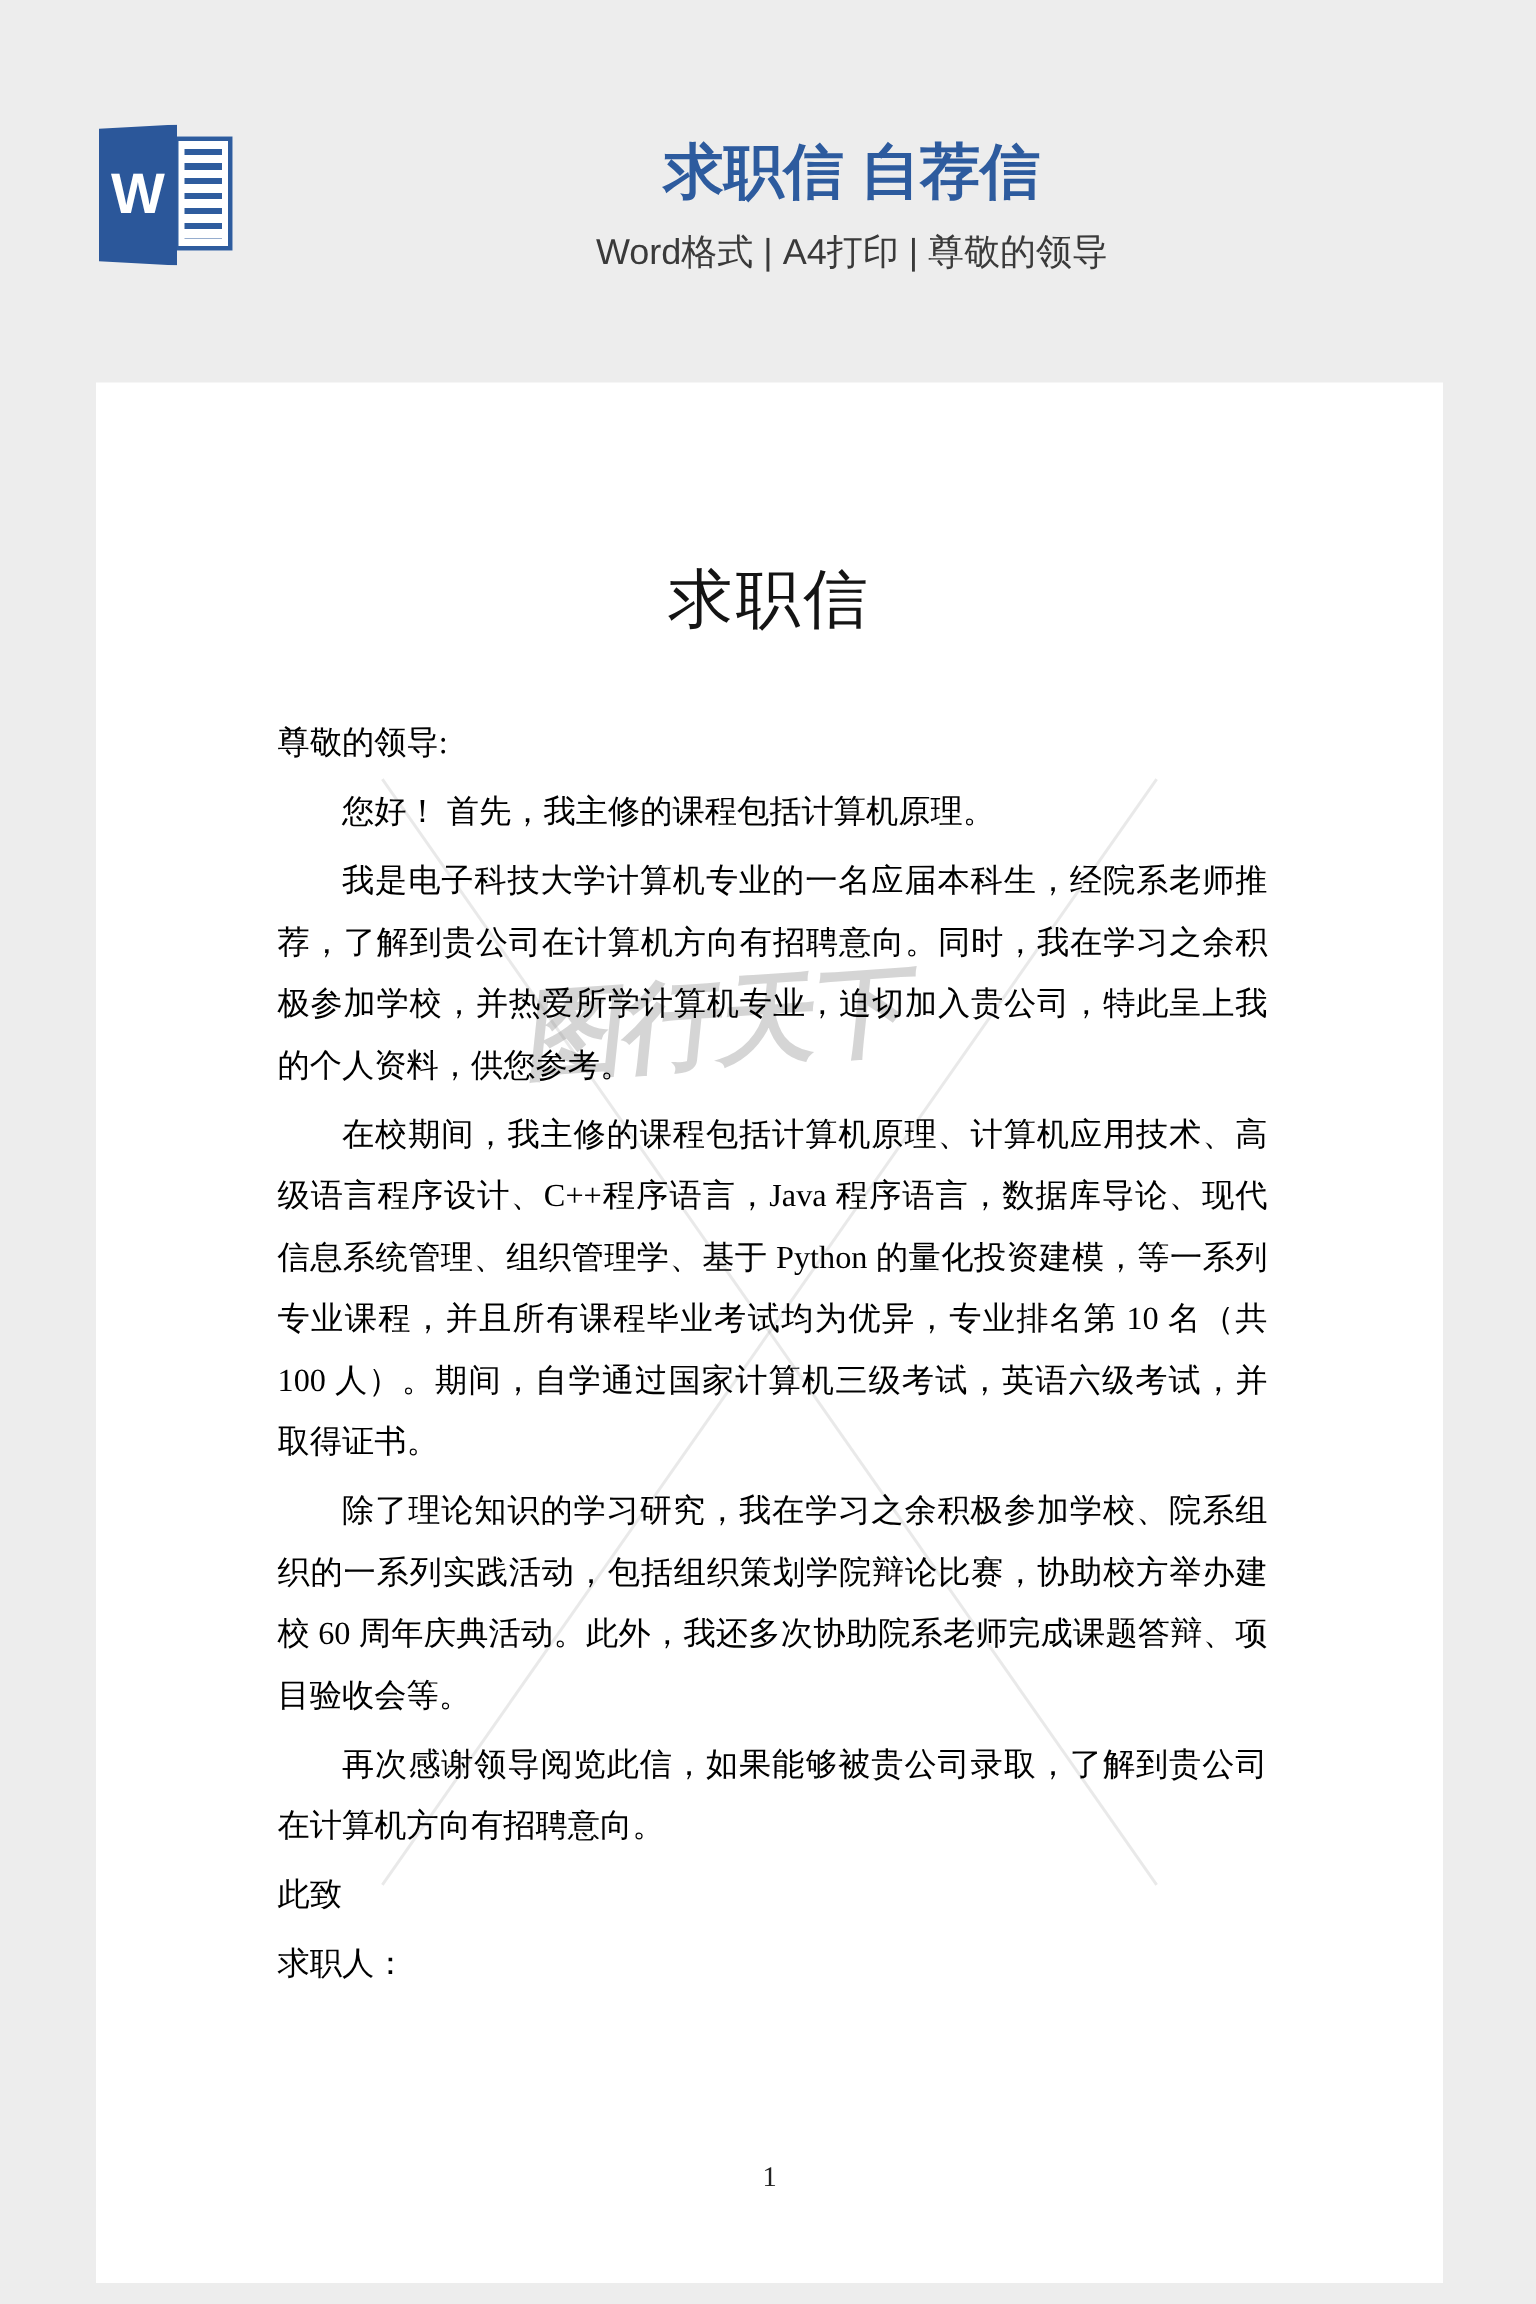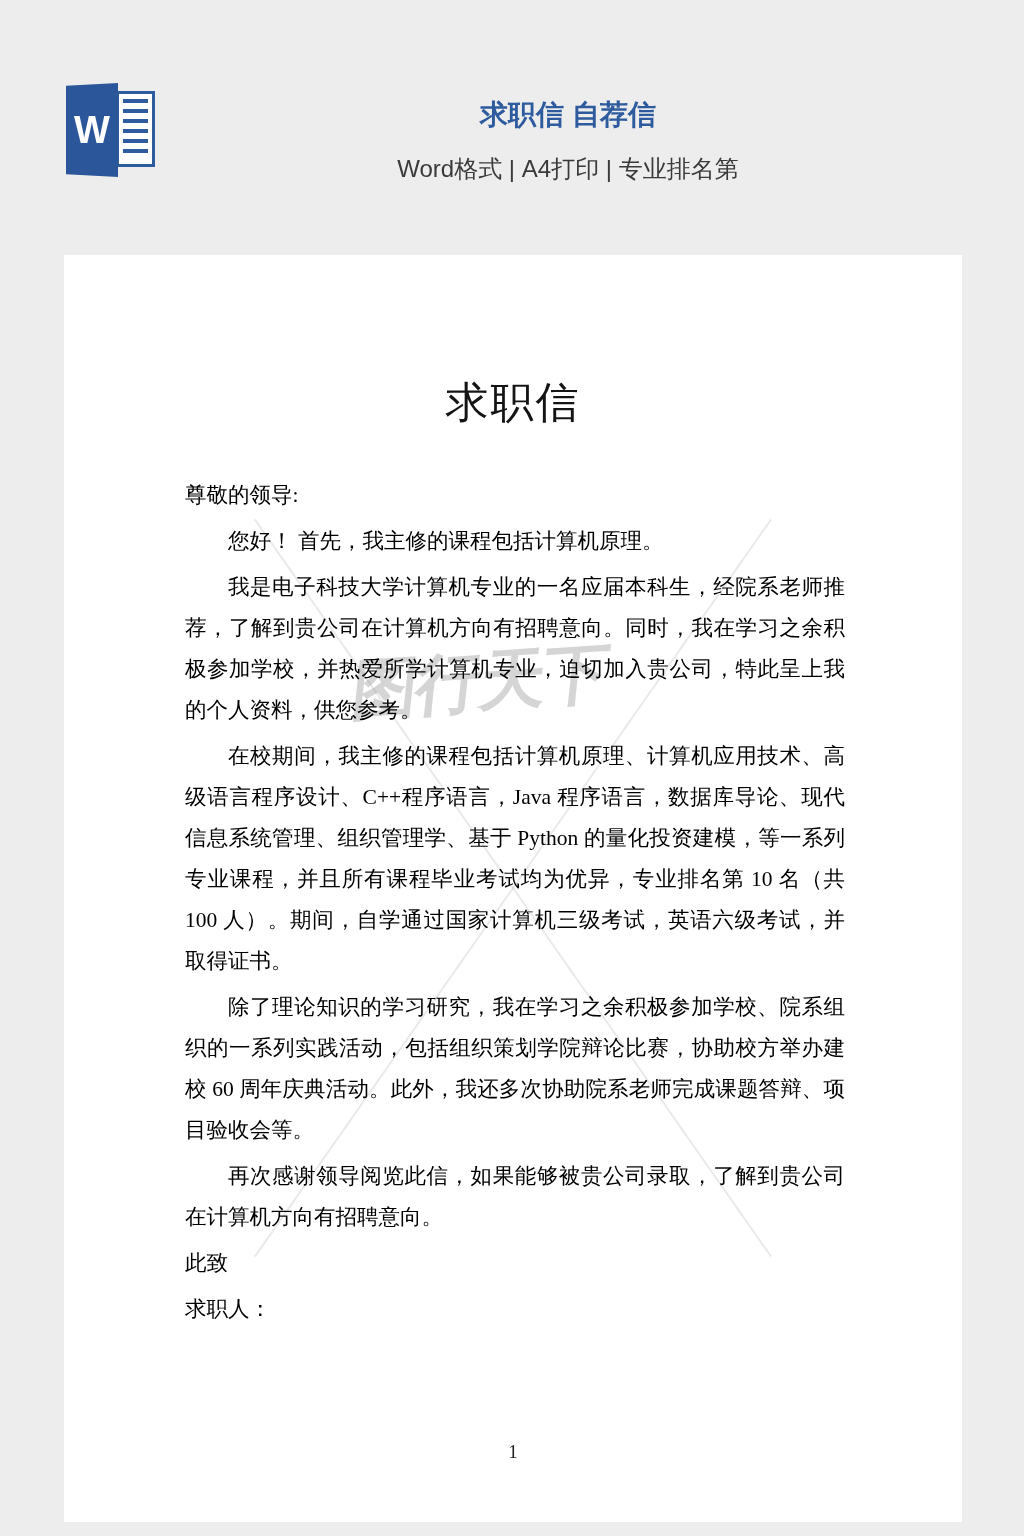--- a/index.html
+++ b/index.html
@@ -31,21 +31,21 @@
   }
   .icon-w{
     color:#ffffff;font-family:"Liberation Sans","DejaVu Sans",sans-serif;
     font-weight:bold;font-size:38px;line-height:1;
   }
 
   .header-titles{position:absolute;left:112px;right:0;top:0;text-align:center;}
   .header-title{
     margin-top:95px;
     font-family:"Liberation Sans","DejaVu Sans",sans-serif;
-    font-weight:bold;font-size:28px;line-height:40px;color:#2d5b9e;
+    font-weight:bold;font-size:40px;line-height:40px;color:#2d5b9e;
   }
   .header-sub{
     margin-top:20px;
     font-family:"Liberation Sans","DejaVu Sans",sans-serif;
     font-size:24px;line-height:28px;color:#3a3a3a;
   }
 
   
   .page{
     position:absolute;left:64px;top:255px;width:898px;height:1267px;
@@ -69,21 +69,21 @@
     transform:rotate(-4deg) skewX(-10deg);
     font-family:"Liberation Serif","DejaVu Serif",serif;
     white-space:nowrap;
   }
 
   .doc-content{position:relative;z-index:1;}
 
   .doc-title{
     margin:122px 0 0 0;
     text-align:center;
-    font-family:Liberation Serif, serif;
+    font-family:Liberation Mono, monospace;
     font-weight:500;font-size:43px;line-height:52px;color:#141414;
     letter-spacing:2px;
   }
 
   .doc-body{
     margin:0 117px 0 121px;
     padding-top:46px;
     font-size:21.5px;line-height:41px;color:#000000;
   }
   .doc-body p{margin:0 0 5px 0;}
@@ -105,21 +105,21 @@
   <div class="word-icon">
     <div class="icon-doc">
       <div class="icon-doc-lines"></div>
     </div>
     <div class="icon-blue">
       <span class="icon-w">W</span>
     </div>
   </div>
   <div class="header-titles">
     <div class="header-title">求职信 自荐信</div>
-    <div class="header-sub">Word格式 | A4打印 | 专业排名第</div>
+    <div class="header-sub">Word格式 | A4打印 | 尊敬的领导</div>
   </div>
 </div>
 
 <div class="page">
   <div class="wm-line l1"></div>
   <div class="wm-line l2"></div>
   <div class="watermark-text">图行天下</div>
 
   <div class="doc-content">
     <h1 class="doc-title">求职信</h1>

